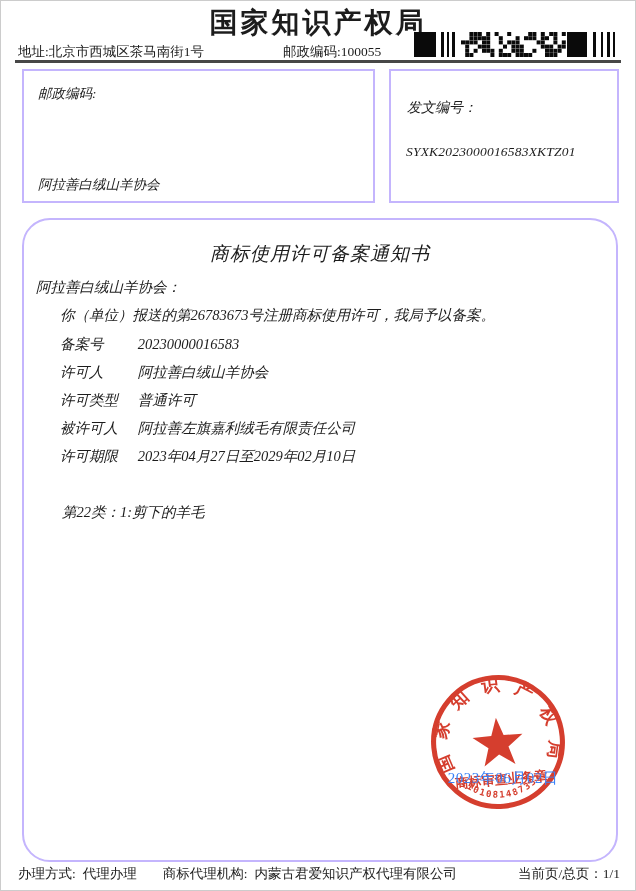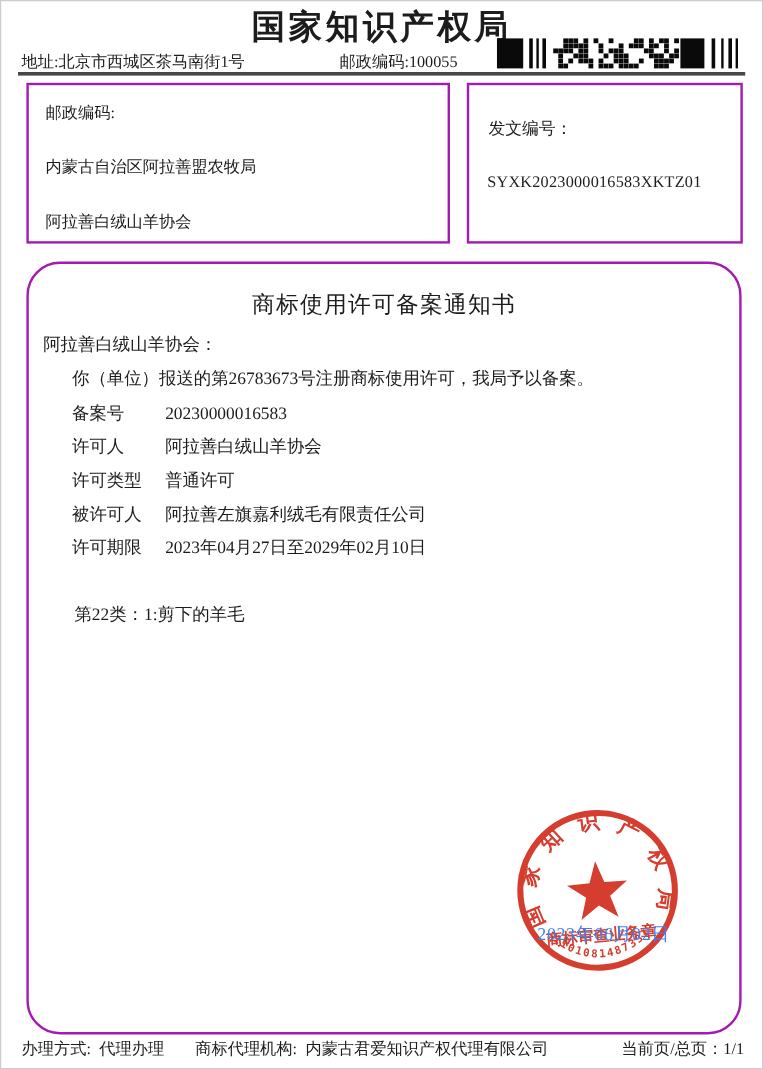--- a/index.html
+++ b/index.html
@@ -7,21 +7,21 @@
     position:relative; width:636px; height:891px; background:#fff;
     font-family:"Liberation Serif","DejaVu Serif",serif; color:#1c1c1c;
     overflow:hidden; box-shadow: inset 0 0 0 1px #cccccc;
   }
   .doc-title{ position:absolute; top:4px; left:0; right:0; text-align:center;
     font-size:28px; font-weight:700; letter-spacing:3px; }
   .addr{ position:absolute; top:43px; left:18px; font-size:13.5px; }
   .postcode{ position:absolute; top:43px; left:283px; font-size:13.5px; }
   .barcode{ position:absolute; top:31px; left:414px; width:206px; height:27px; }
   .rule{ position:absolute; top:60px; left:15px; width:606px; height:3px; background:#474747; }
-  .box{ position:absolute; border:2px solid #a21caf; background:#fff; }
+  .box{ position:absolute; border:2px solid #c4b5fd; background:#fff;font-style:italic; }
   .box-left{ left:22px; top:69px; width:349px; height:130px; }
   .box-right{ left:389px; top:69px; width:226px; height:130px; }
   .bl-postcode{ position:absolute; left:14px; top:14px; font-size:13.5px; }
   .bl-line1{ position:absolute; left:14px; top:59px; font-size:13.5px; }
   .bl-line2{ position:absolute; left:14px; top:105px; font-size:13.5px; }
   .br-label{ position:absolute; left:16px; top:28px; font-size:14px; }
   .br-value{ position:absolute; left:15px; top:73px; font-size:13.5px; letter-spacing:0.2px; }
   .main-box{ left:22px; top:218px; width:592px; height:640px;border-radius:28px; }
   .notice-title{ position:absolute; top:21px; left:0; width:100%; text-align:center;
     font-size:19px; letter-spacing:1px; }
@@ -150,21 +150,20 @@
     <rect class="bc-dark" x="179" y="1" width="3" height="25"></rect>
     <rect class="bc-dark" x="187" y="1" width="2" height="25"></rect>
     <rect class="bc-dark" x="193" y="1" width="3" height="25"></rect>
     <rect class="bc-dark" x="199" y="1" width="2" height="25"></rect>
   </svg>
 
   <div class="rule"></div>
 
   <div class="box box-left">
     <div class="bl-postcode">邮政编码:</div>
-    <div class="bl-line1">内蒙古自治区阿拉善盟农牧局</div>
     <div class="bl-line2">阿拉善白绒山羊协会</div>
   </div>
 
   <div class="box box-right">
     <div class="br-label">发文编号：</div>
     <div class="br-value">SYXK2023000016583XKTZ01</div>
   </div>
 
   <div class="box main-box">
     <div class="notice-title">商标使用许可备案通知书</div>

